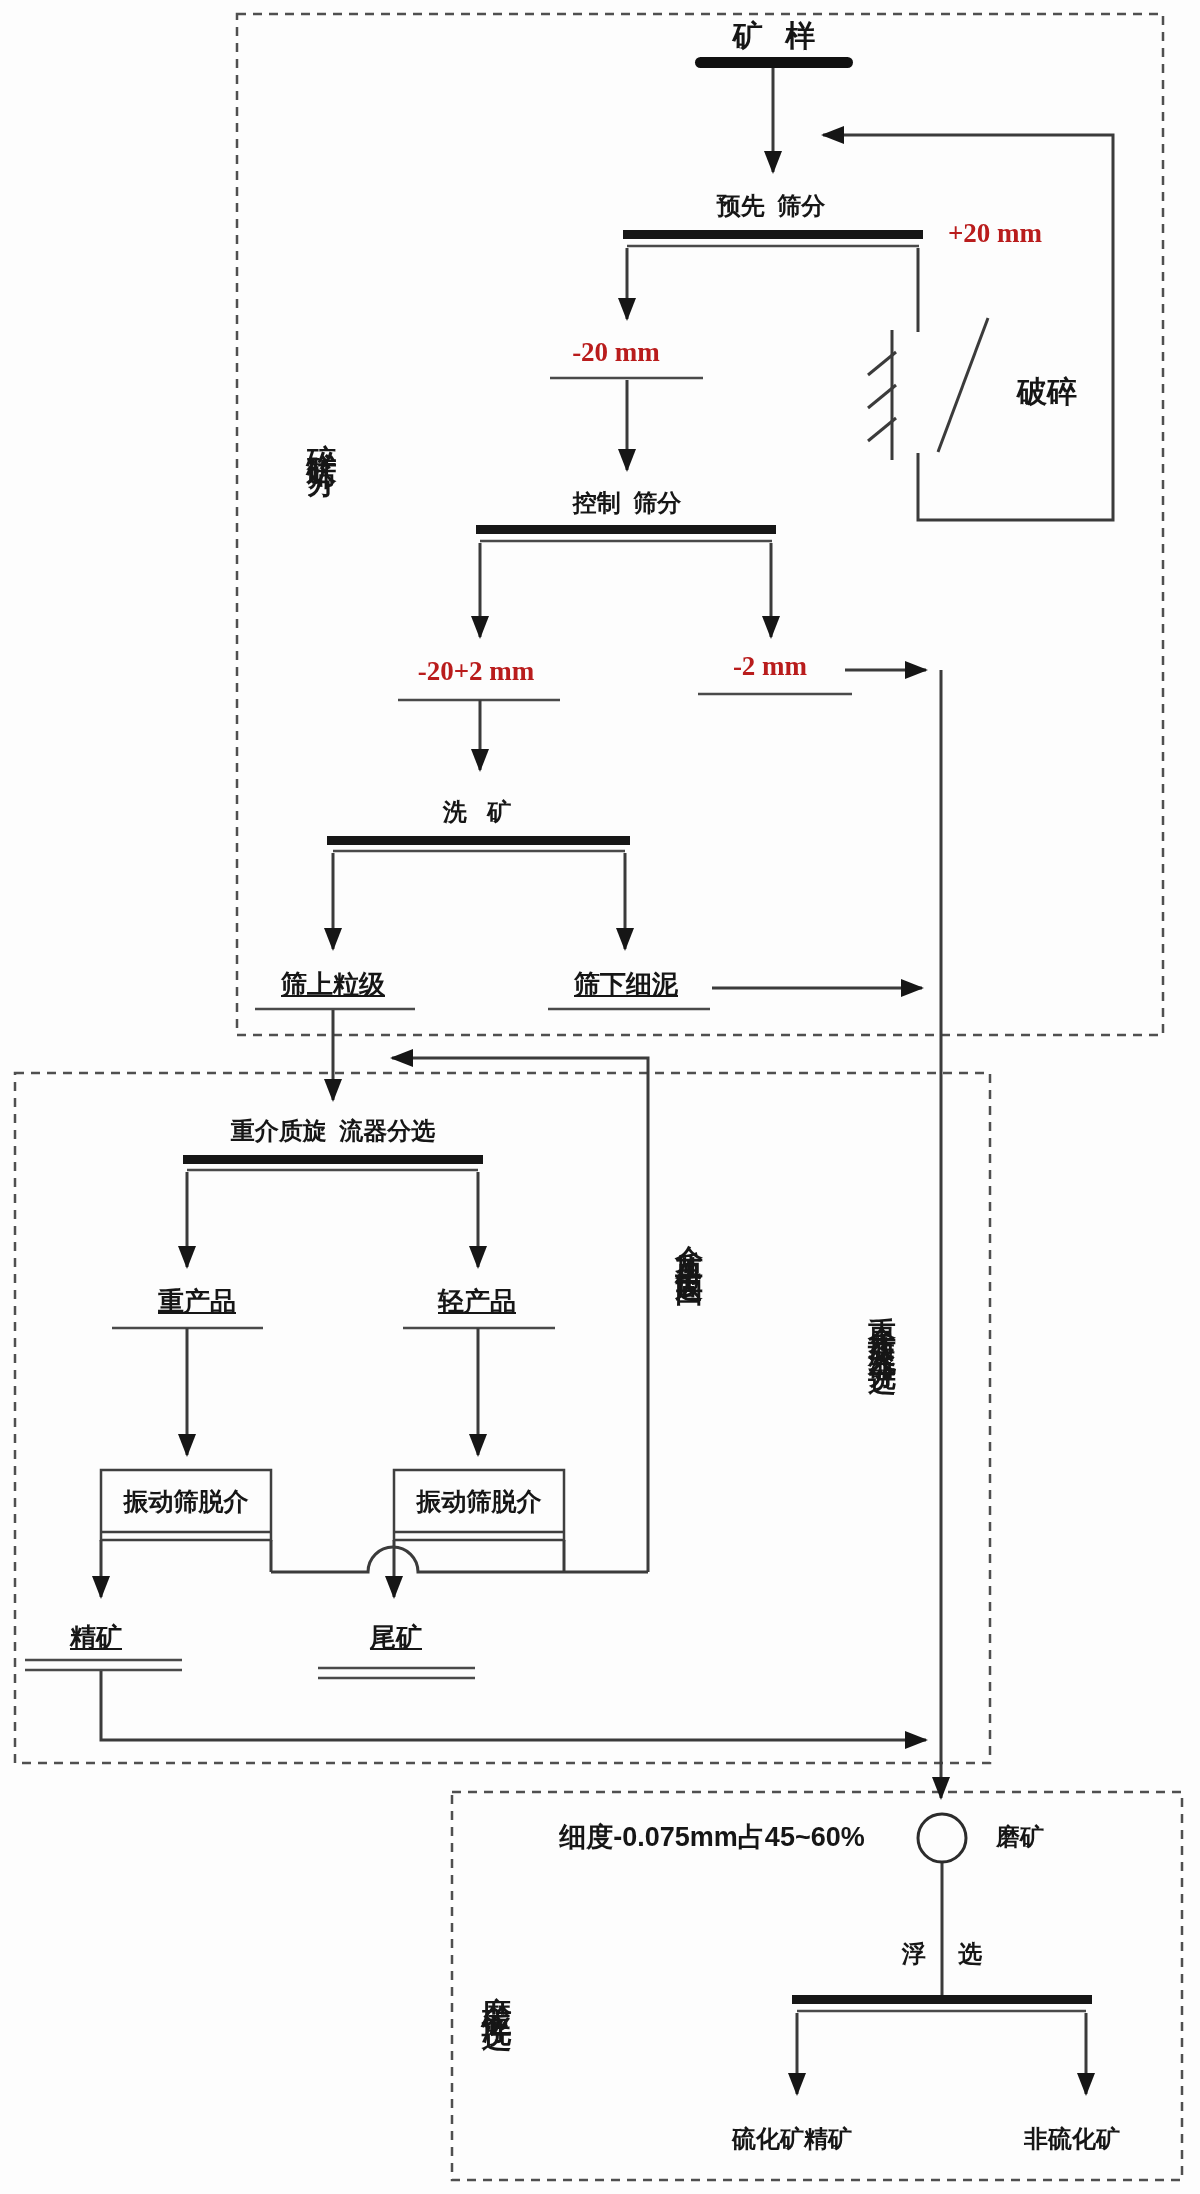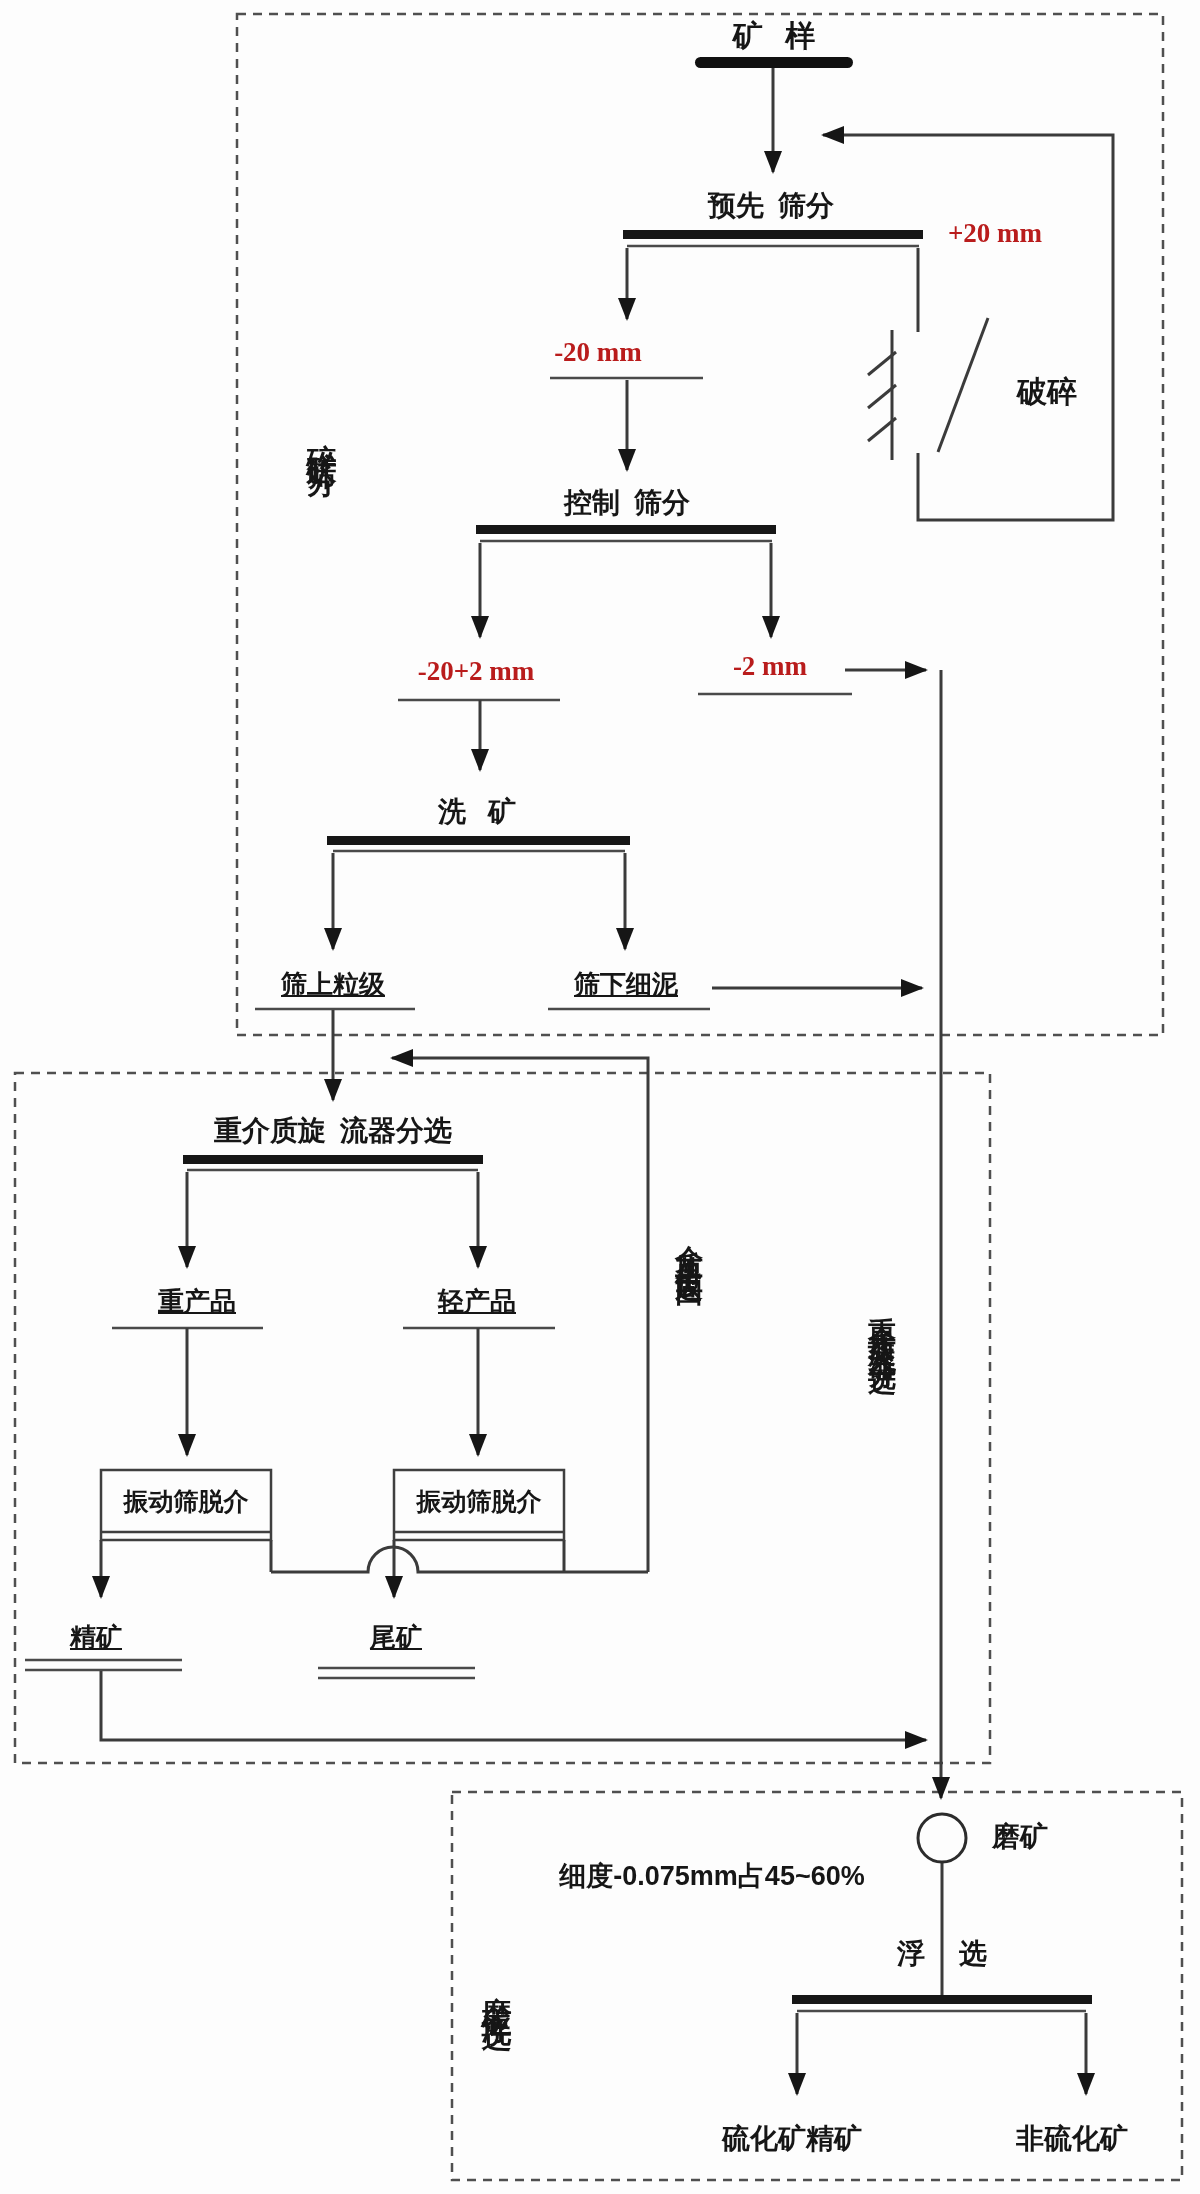--- a/index.html
+++ b/index.html
@@ -1,20 +1,20 @@
 <!DOCTYPE html>
 <html><head>
 <meta charset="utf-8">
 <style>
   html,body{margin:0;padding:0;background:#ffffff;}
   .page{position:relative;width:1200px;height:2194px;background:#fdfdfd;overflow:hidden;
         font-family:"Liberation Sans",sans-serif;}
   svg.wires{position:absolute;left:0;top:0;}
   .lbl{position:absolute;transform:translate(-50%,-50%);white-space:nowrap;
-       color:#161616;font-weight:bold;font-size:28px;line-height:1;}
+       color:#161616;font-weight:bold;font-size:24px;line-height:1;}
   .dim{font-family:"Liberation Serif",serif;font-size:27px;color:#b91c1c;}
   .small{font-size:26px;text-decoration:underline;}
   .big{font-size:30px;}
   .sp6{word-spacing:6px;}
   .sp14{word-spacing:14px;}
   .sp26{word-spacing:26px;}
   .vert{position:absolute;transform:translate(-50%,0);writing-mode:vertical-rl;
         text-orientation:upright;letter-spacing:8px;font-weight:bold;font-size:30px;
         color:#161616;white-space:nowrap;line-height:1.1;}
 </style>
@@ -127,36 +127,36 @@
       <rect x="394" y="1470" width="170" height="70"></rect>
       <line x1="394" y1="1532" x2="564" y2="1532"></line>
     </g>
 
     <circle cx="942" cy="1838" r="24" stroke="#2c2c2c" stroke-width="3" fill="#fdfdfd"></circle>
   </svg>
 
   <div class="lbl big sp14" style="left:774px;top:36px;">矿 样</div>
   <div class="lbl sp6" style="left:771px;top:206px;">预先 筛分</div>
   <div class="lbl dim" style="left:995px;top:233px;">+20 mm</div>
-  <div class="lbl dim" style="left:598px;top:352px;text-align:center;">-20 mm</div>
+  <div class="lbl dim" style="left:616px;top:352px;text-align:center;">-20 mm</div>
   <div class="lbl big" style="left:1047px;top:392px;">破碎</div>
   <div class="lbl sp6" style="left:627px;top:503px;">控制 筛分</div>
   <div class="lbl dim" style="left:476px;top:671px;">-20+2 mm</div>
   <div class="lbl dim" style="left:770px;top:666px;">-2 mm</div>
   <div class="lbl sp14" style="left:477px;top:812px;">洗 矿</div>
   <div class="lbl small" style="left:333px;top:984px;">筛上粒级</div>
   <div class="lbl small" style="left:626px;top:984px;">筛下细泥</div>
   <div class="lbl sp6" style="left:333px;top:1131px;">重介质旋 流器分选</div>
   <div class="lbl small" style="left:197px;top:1301px;text-align:center;">重产品</div>
   <div class="lbl small" style="left:477px;top:1301px;">轻产品</div>
   <div class="lbl" style="left:186px;top:1501px;font-size:25px;">振动筛脱介</div>
   <div class="lbl" style="left:479px;top:1501px;font-size:25px;">振动筛脱介</div>
   <div class="lbl small" style="left:96px;top:1637px;">精矿</div>
   <div class="lbl small" style="left:396px;top:1637px;">尾矿</div>
-  <div class="lbl" style="left:712px;top:1837px;font-size:27px;margin-top:39px;">细度-0.075mm占45~60%</div>
+  <div class="lbl" style="left:712px;top:1837px;font-size:27px;">细度-0.075mm占45~60%</div>
   <div class="lbl" style="left:1020px;top:1837px;">磨矿</div>
   <div class="lbl sp26" style="left:942px;top:1954px;">浮 选</div>
   <div class="lbl" style="left:792px;top:2139px;">硫化矿精矿</div>
   <div class="lbl" style="left:1072px;top:2139px;">非硫化矿</div>
 
   <div class="vert" style="left:322px;top:420px;">碎矿筛分</div>
   <div class="vert" style="left:688px;top:1222px;font-size:28px;letter-spacing:7px;">介质再生返回</div>
   <div class="vert" style="left:881px;top:1295px;font-size:28px;letter-spacing:7px;">重介质旋流器分选</div>
   <div class="vert" style="left:497px;top:1972px;">磨矿浮选</div>
 

